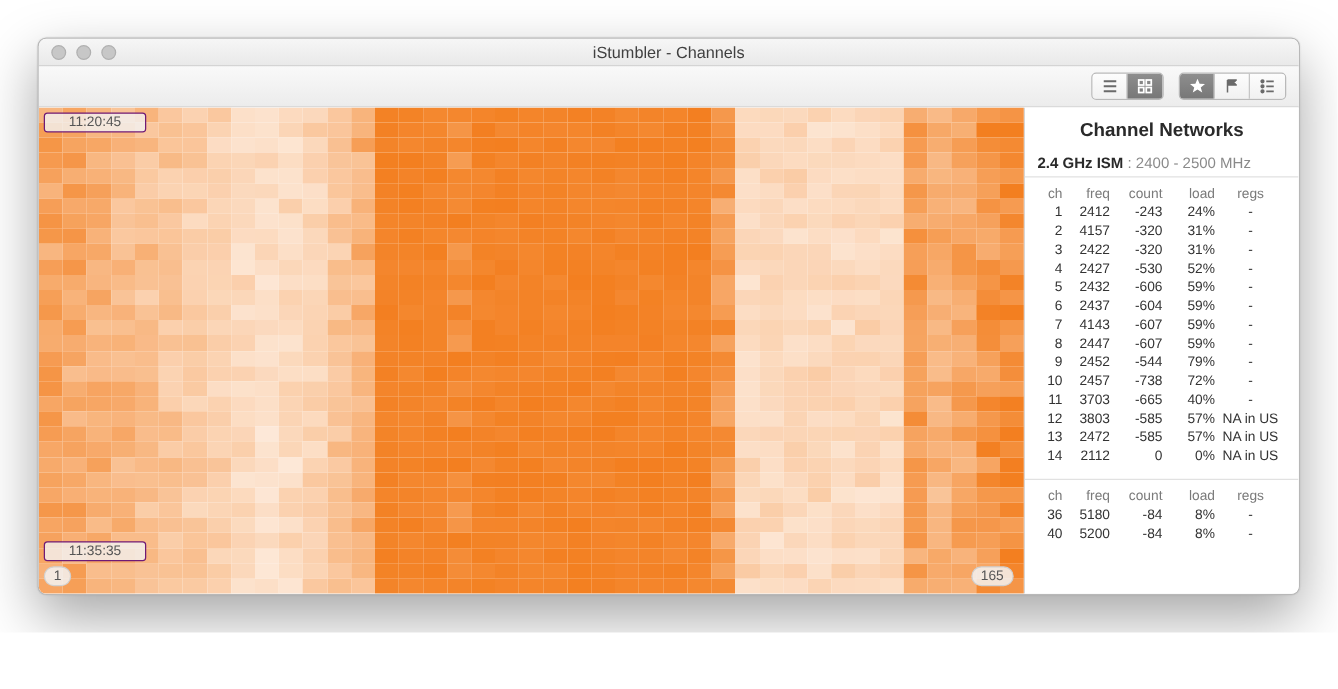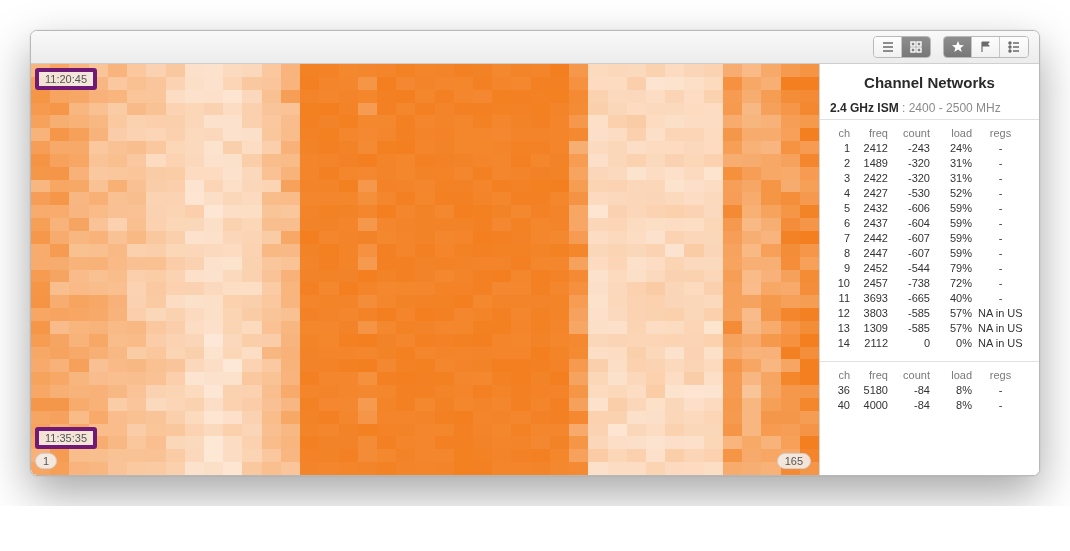--- a/index.html
+++ b/index.html
@@ -54,24 +54,24 @@
   }
   .heatmap-canvas {
     position:absolute; inset:0;
     display:flex;
   }
   .hm-col { flex:1; display:flex; flex-direction:column; }
   .hm-cell { flex:1; }
   .hm-label {
     position:absolute; left:4px;
     background: rgba(243,243,243,0.8);
-    border:4px solid #701a75;
+    border:1px solid #701a75;
     border-radius:3px;
     font-size:11px; color:#555;
-    padding:1px 6px;
+    padding:1px 19px;
   }
   .hm-badge {
     position:absolute;
     background: rgba(243,243,243,0.85);
     border:1px solid #d0d0d0;
     border-radius:10px;
     font-size:11px; color:#555;
     padding:0 7px; height:16px; line-height:14px;
   }
   
@@ -121,20 +121,28 @@
     background:#fff; border:1px solid #b0b0b0;
     transform:translate(-50%,-50%);
     box-shadow: 0 1px 1px rgba(0,0,0,0.15);
   }
 </style>
 </head>
 <body>
 
 <div class="window">
 
+  <div class="titlebar">
+    <div class="traffic">
+      <div class="tl"></div>
+      <div class="tl"></div>
+      <div class="tl"></div>
+    </div>
+    <div class="title">iStumbler - Channels</div>
+  </div>
 
   <div class="toolbar">
     <div class="seg">
       <div class="btn icon" title="list">
         <span>
           <svg viewBox="0 0 14 14">
               <g stroke="#6a6a6a" stroke-width="1.6">
                 <line x1="2" y1="3" x2="12" y2="3"></line>
                 <line x1="2" y1="7" x2="12" y2="7"></line>
                 <line x1="2" y1="11" x2="12" y2="11"></line>
@@ -1607,21 +1615,21 @@
             </div>
             <div class="row">
               <span class="c-ch">1</span>
               <span class="c-freq">2412</span>
               <span class="c-cnt">-243</span>
               <span class="c-load">24%</span>
               <span class="c-reg center">-</span>
             </div>
             <div class="row">
               <span class="c-ch">2</span>
-              <span class="c-freq">1489</span>
+              <span class="c-freq">4157</span>
               <span class="c-cnt">-320</span>
               <span class="c-load">31%</span>
               <span class="c-reg center">-</span>
             </div>
             <div class="row">
               <span class="c-ch">3</span>
               <span class="c-freq">2422</span>
               <span class="c-cnt">-320</span>
               <span class="c-load">31%</span>
               <span class="c-reg center">-</span>
@@ -1642,21 +1650,21 @@
             </div>
             <div class="row">
               <span class="c-ch">6</span>
               <span class="c-freq">2437</span>
               <span class="c-cnt">-604</span>
               <span class="c-load">59%</span>
               <span class="c-reg center">-</span>
             </div>
             <div class="row">
               <span class="c-ch">7</span>
-              <span class="c-freq">2442</span>
+              <span class="c-freq">4143</span>
               <span class="c-cnt">-607</span>
               <span class="c-load">59%</span>
               <span class="c-reg center">-</span>
             </div>
             <div class="row">
               <span class="c-ch">8</span>
               <span class="c-freq">2447</span>
               <span class="c-cnt">-607</span>
               <span class="c-load">59%</span>
               <span class="c-reg center">-</span>
@@ -1670,35 +1678,35 @@
             </div>
             <div class="row">
               <span class="c-ch">10</span>
               <span class="c-freq">2457</span>
               <span class="c-cnt">-738</span>
               <span class="c-load">72%</span>
               <span class="c-reg center">-</span>
             </div>
             <div class="row">
               <span class="c-ch">11</span>
-              <span class="c-freq">3693</span>
+              <span class="c-freq">3703</span>
               <span class="c-cnt">-665</span>
               <span class="c-load">40%</span>
               <span class="c-reg center">-</span>
             </div>
             <div class="row">
               <span class="c-ch">12</span>
               <span class="c-freq">3803</span>
               <span class="c-cnt">-585</span>
               <span class="c-load">57%</span>
               <span class="c-reg">NA in US</span>
             </div>
             <div class="row">
               <span class="c-ch">13</span>
-              <span class="c-freq">1309</span>
+              <span class="c-freq">2472</span>
               <span class="c-cnt">-585</span>
               <span class="c-load">57%</span>
               <span class="c-reg">NA in US</span>
             </div>
             <div class="row">
               <span class="c-ch">14</span>
               <span class="c-freq">2112</span>
               <span class="c-cnt">0</span>
               <span class="c-load">0%</span>
               <span class="c-reg">NA in US</span>
@@ -1716,21 +1724,21 @@
             </div>
             <div class="row">
               <span class="c-ch">36</span>
               <span class="c-freq">5180</span>
               <span class="c-cnt">-84</span>
               <span class="c-load">8%</span>
               <span class="c-reg center">-</span>
             </div>
             <div class="row">
               <span class="c-ch">40</span>
-              <span class="c-freq">4000</span>
+              <span class="c-freq">5200</span>
               <span class="c-cnt">-84</span>
               <span class="c-load">8%</span>
               <span class="c-reg center">-</span>
             </div>
           </div>
         </div>
     </div>
   </div>
 
 

